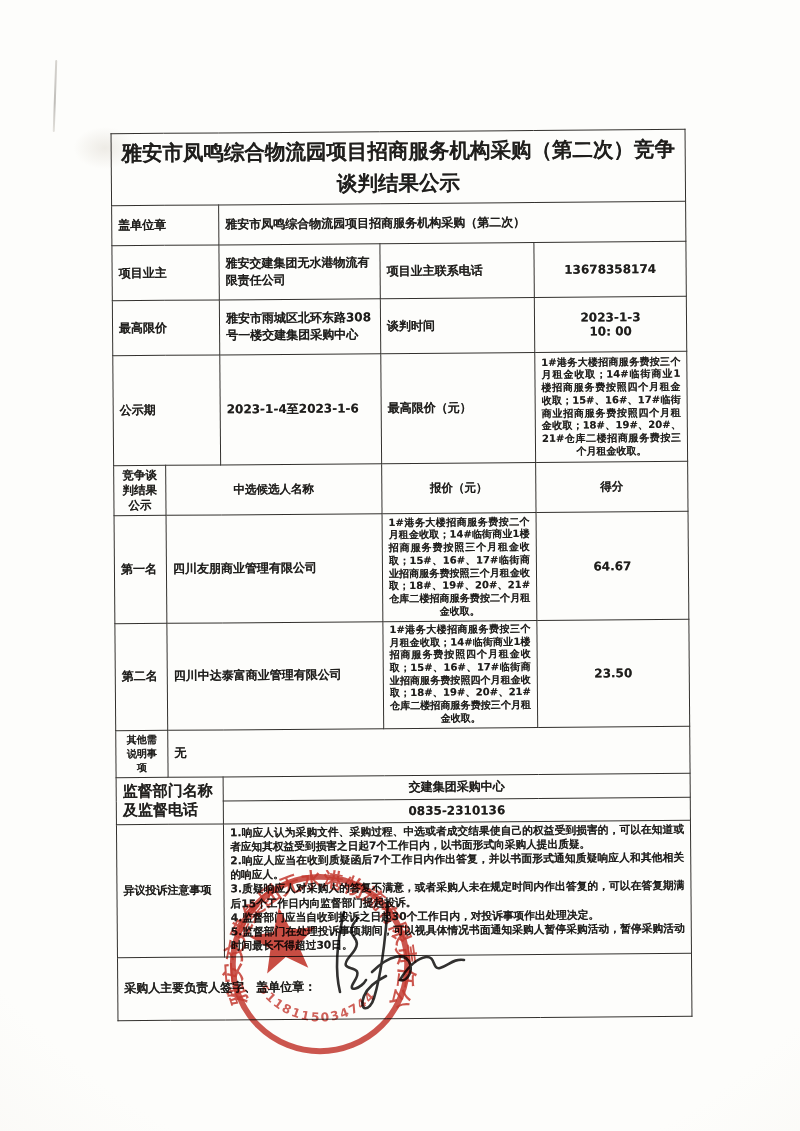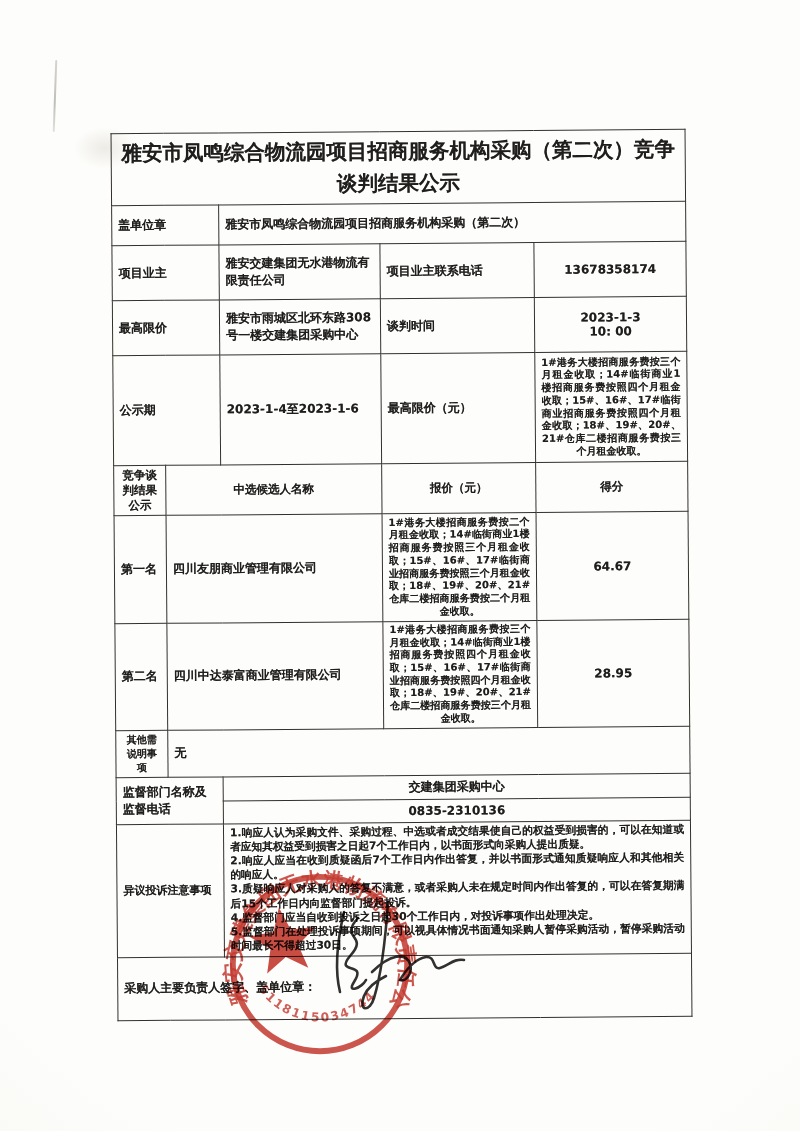--- a/index.html
+++ b/index.html
@@ -123,30 +123,30 @@
         <td class="lbl">第一名</td>
         <td colspan="2" class="val">四川友朋商业管理有限公司</td>
         <td class="smalltxt">1#港务大楼招商服务费按二个月租金收取；14#临街商业1楼招商服务费按照三个月租金收取；15#、16#、17#临街商业招商服务费按照三个月租金收取；18#、19#、20#、21#仓库二楼招商服务费按二个月租金收取。</td>
         <td class="score">64.67</td>
       </tr>
 
       <tr class="r92">
         <td class="lbl">第二名</td>
         <td colspan="2" class="val">四川中达泰富商业管理有限公司</td>
         <td class="smalltxt">1#港务大楼招商服务费按三个月租金收取；14#临街商业1楼招商服务费按照四个月租金收取；15#、16#、17#临街商业招商服务费按照四个月租金收取；18#、19#、20#、21#仓库二楼招商服务费按三个月租金收取。</td>
-        <td class="score">28.95</td>
+        <td class="score">23.50</td>
       </tr>
 
       <tr class="r38">
         <td class="hdr" style="font-size:10px">其他需说明事项</td>
         <td colspan="4" class="val">无</td>
       </tr>
 
       <tr class="r24">
-        <td colspan="2" rowspan="2" class="lbl" style="font-size:12px">监督部门名称及监督电话</td>
+        <td colspan="2" rowspan="2" class="lbl" style="font-size:15px">监督部门名称及监督电话</td>
         <td colspan="3" class="val center">交建集团采购中心</td>
       </tr>
       <tr class="r23">
         <td colspan="3" class="val center">0835-2310136</td>
       </tr>
 
       <tr class="r127">
         <td colspan="2" class="lbl" style="font-size:11px">异议投诉注意事项</td>
         <td colspan="3" class="obj">
           <div class="obj-item">1.响应人认为采购文件、采购过程、中选或者成交结果使自己的权益受到损害的，可以在知道或者应知其权益受到损害之日起7个工作日内，以书面形式向采购人提出质疑。</div>

